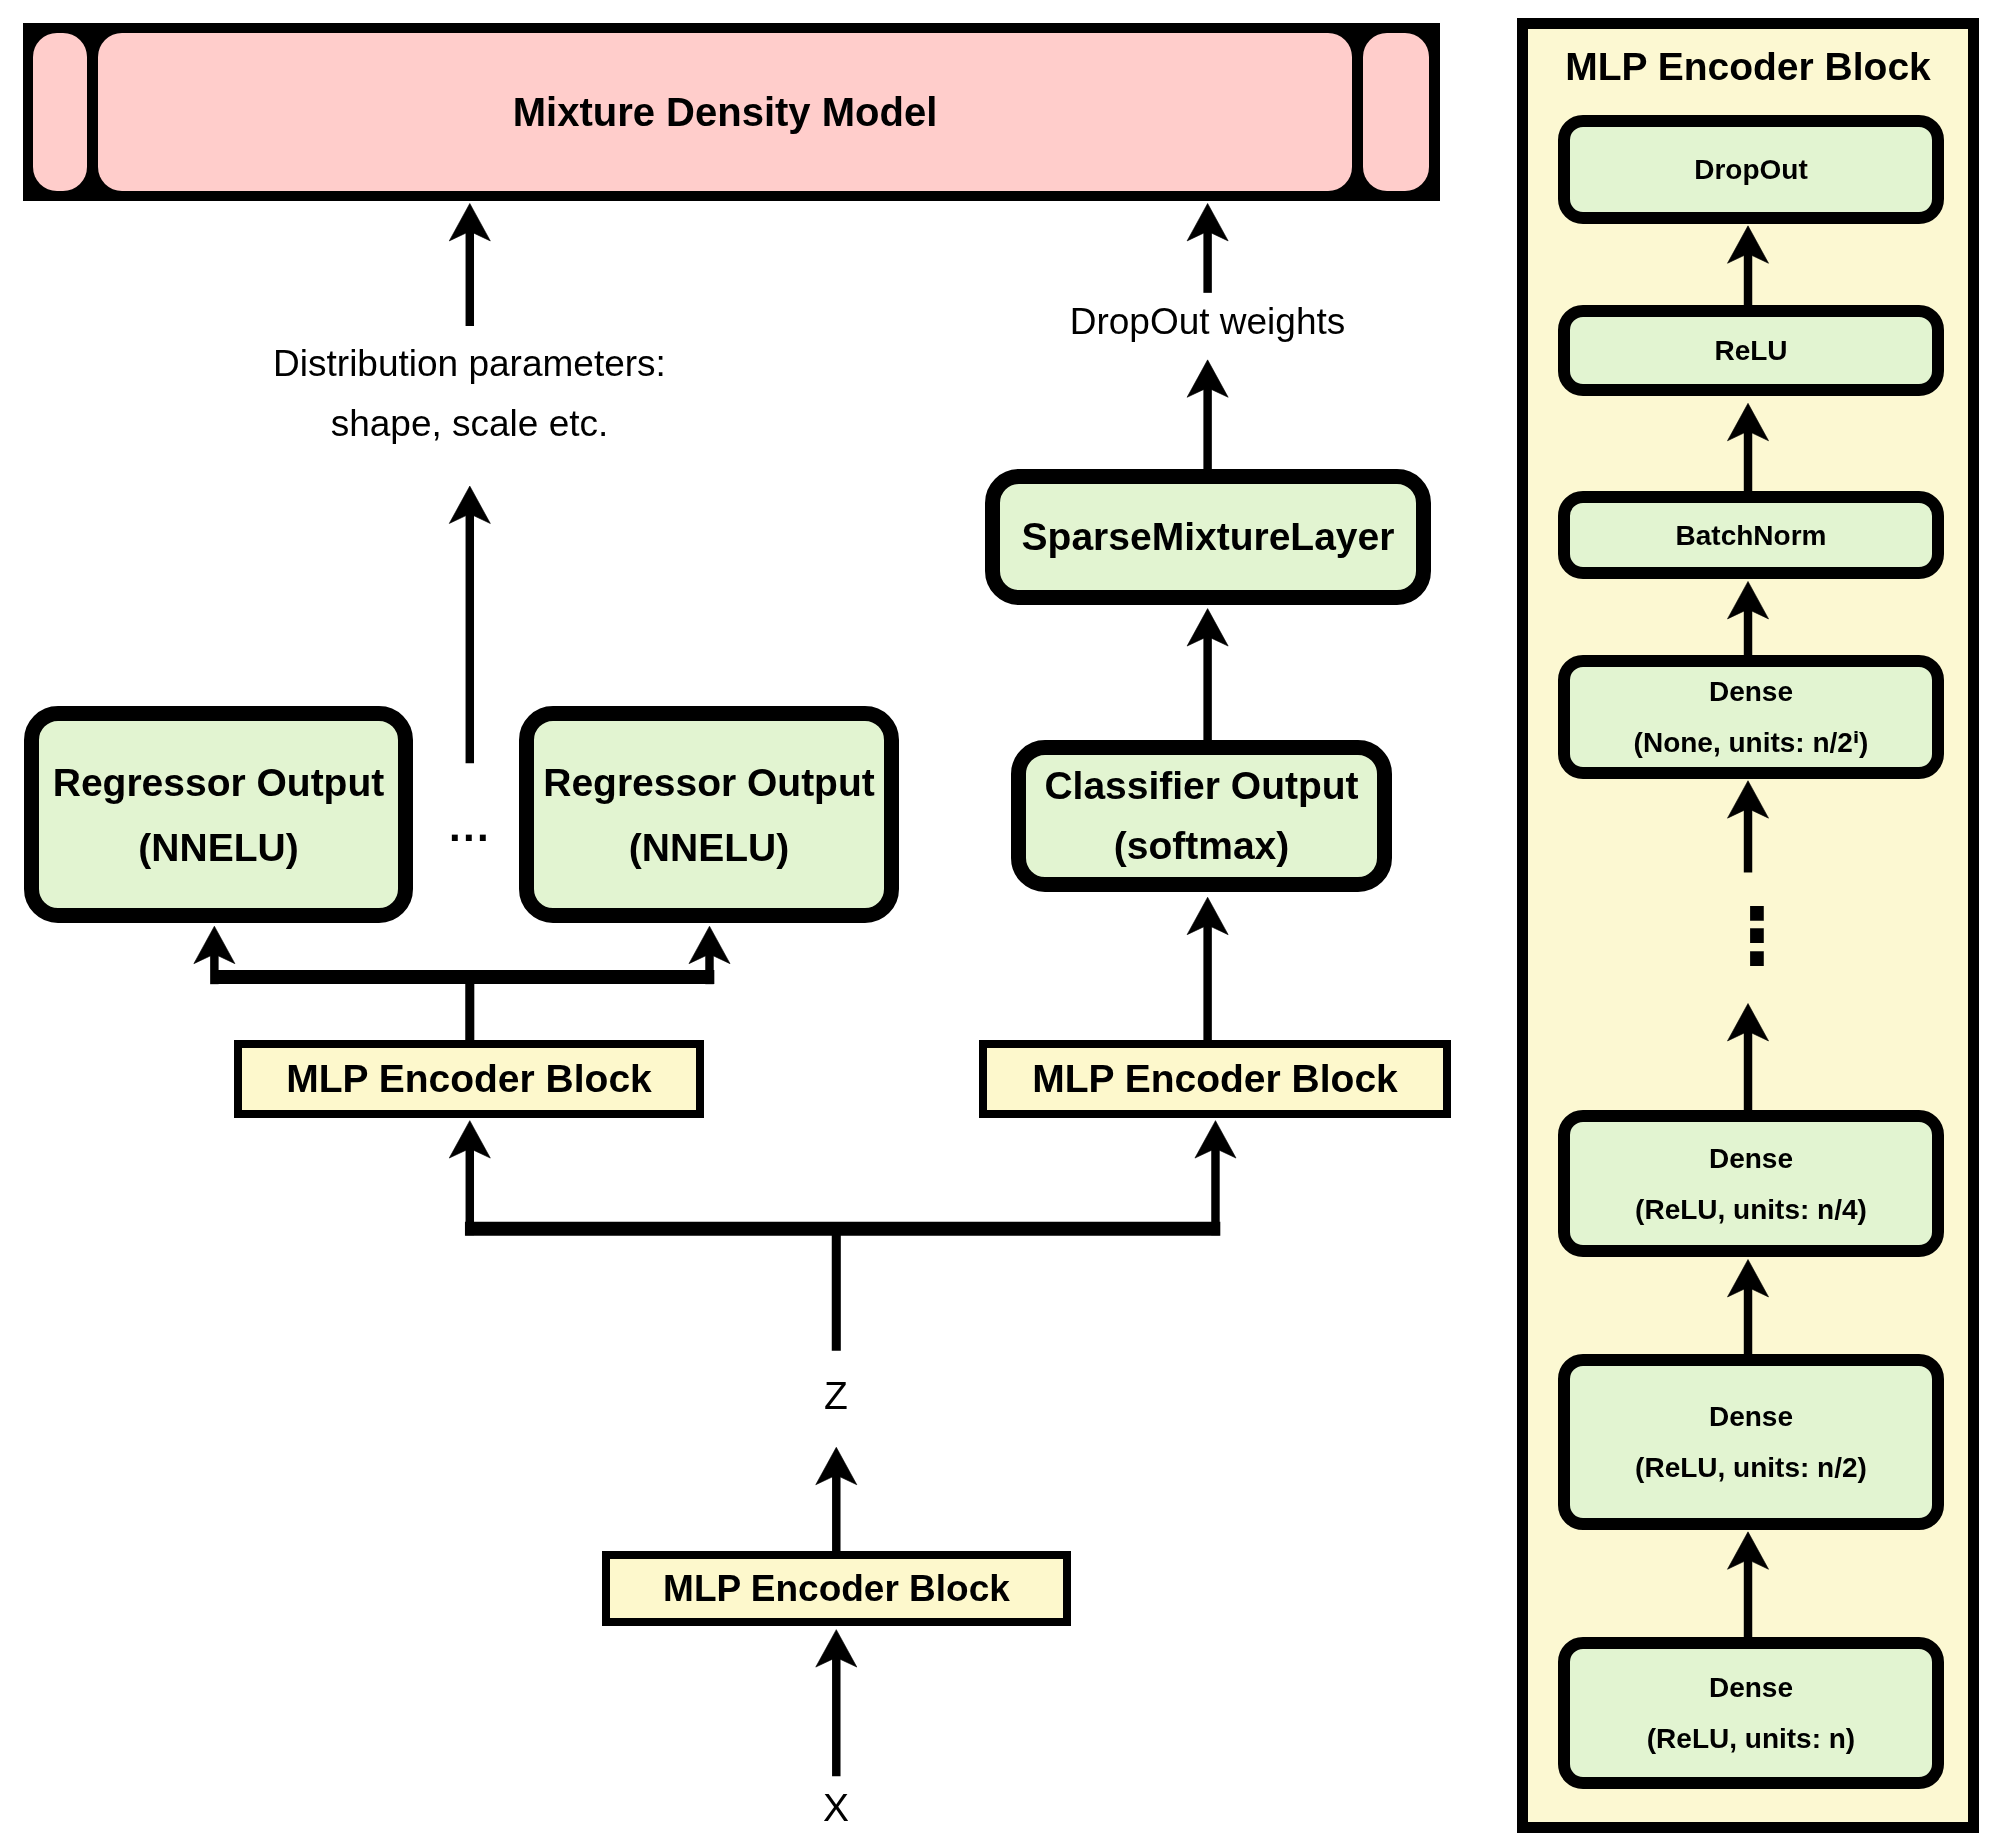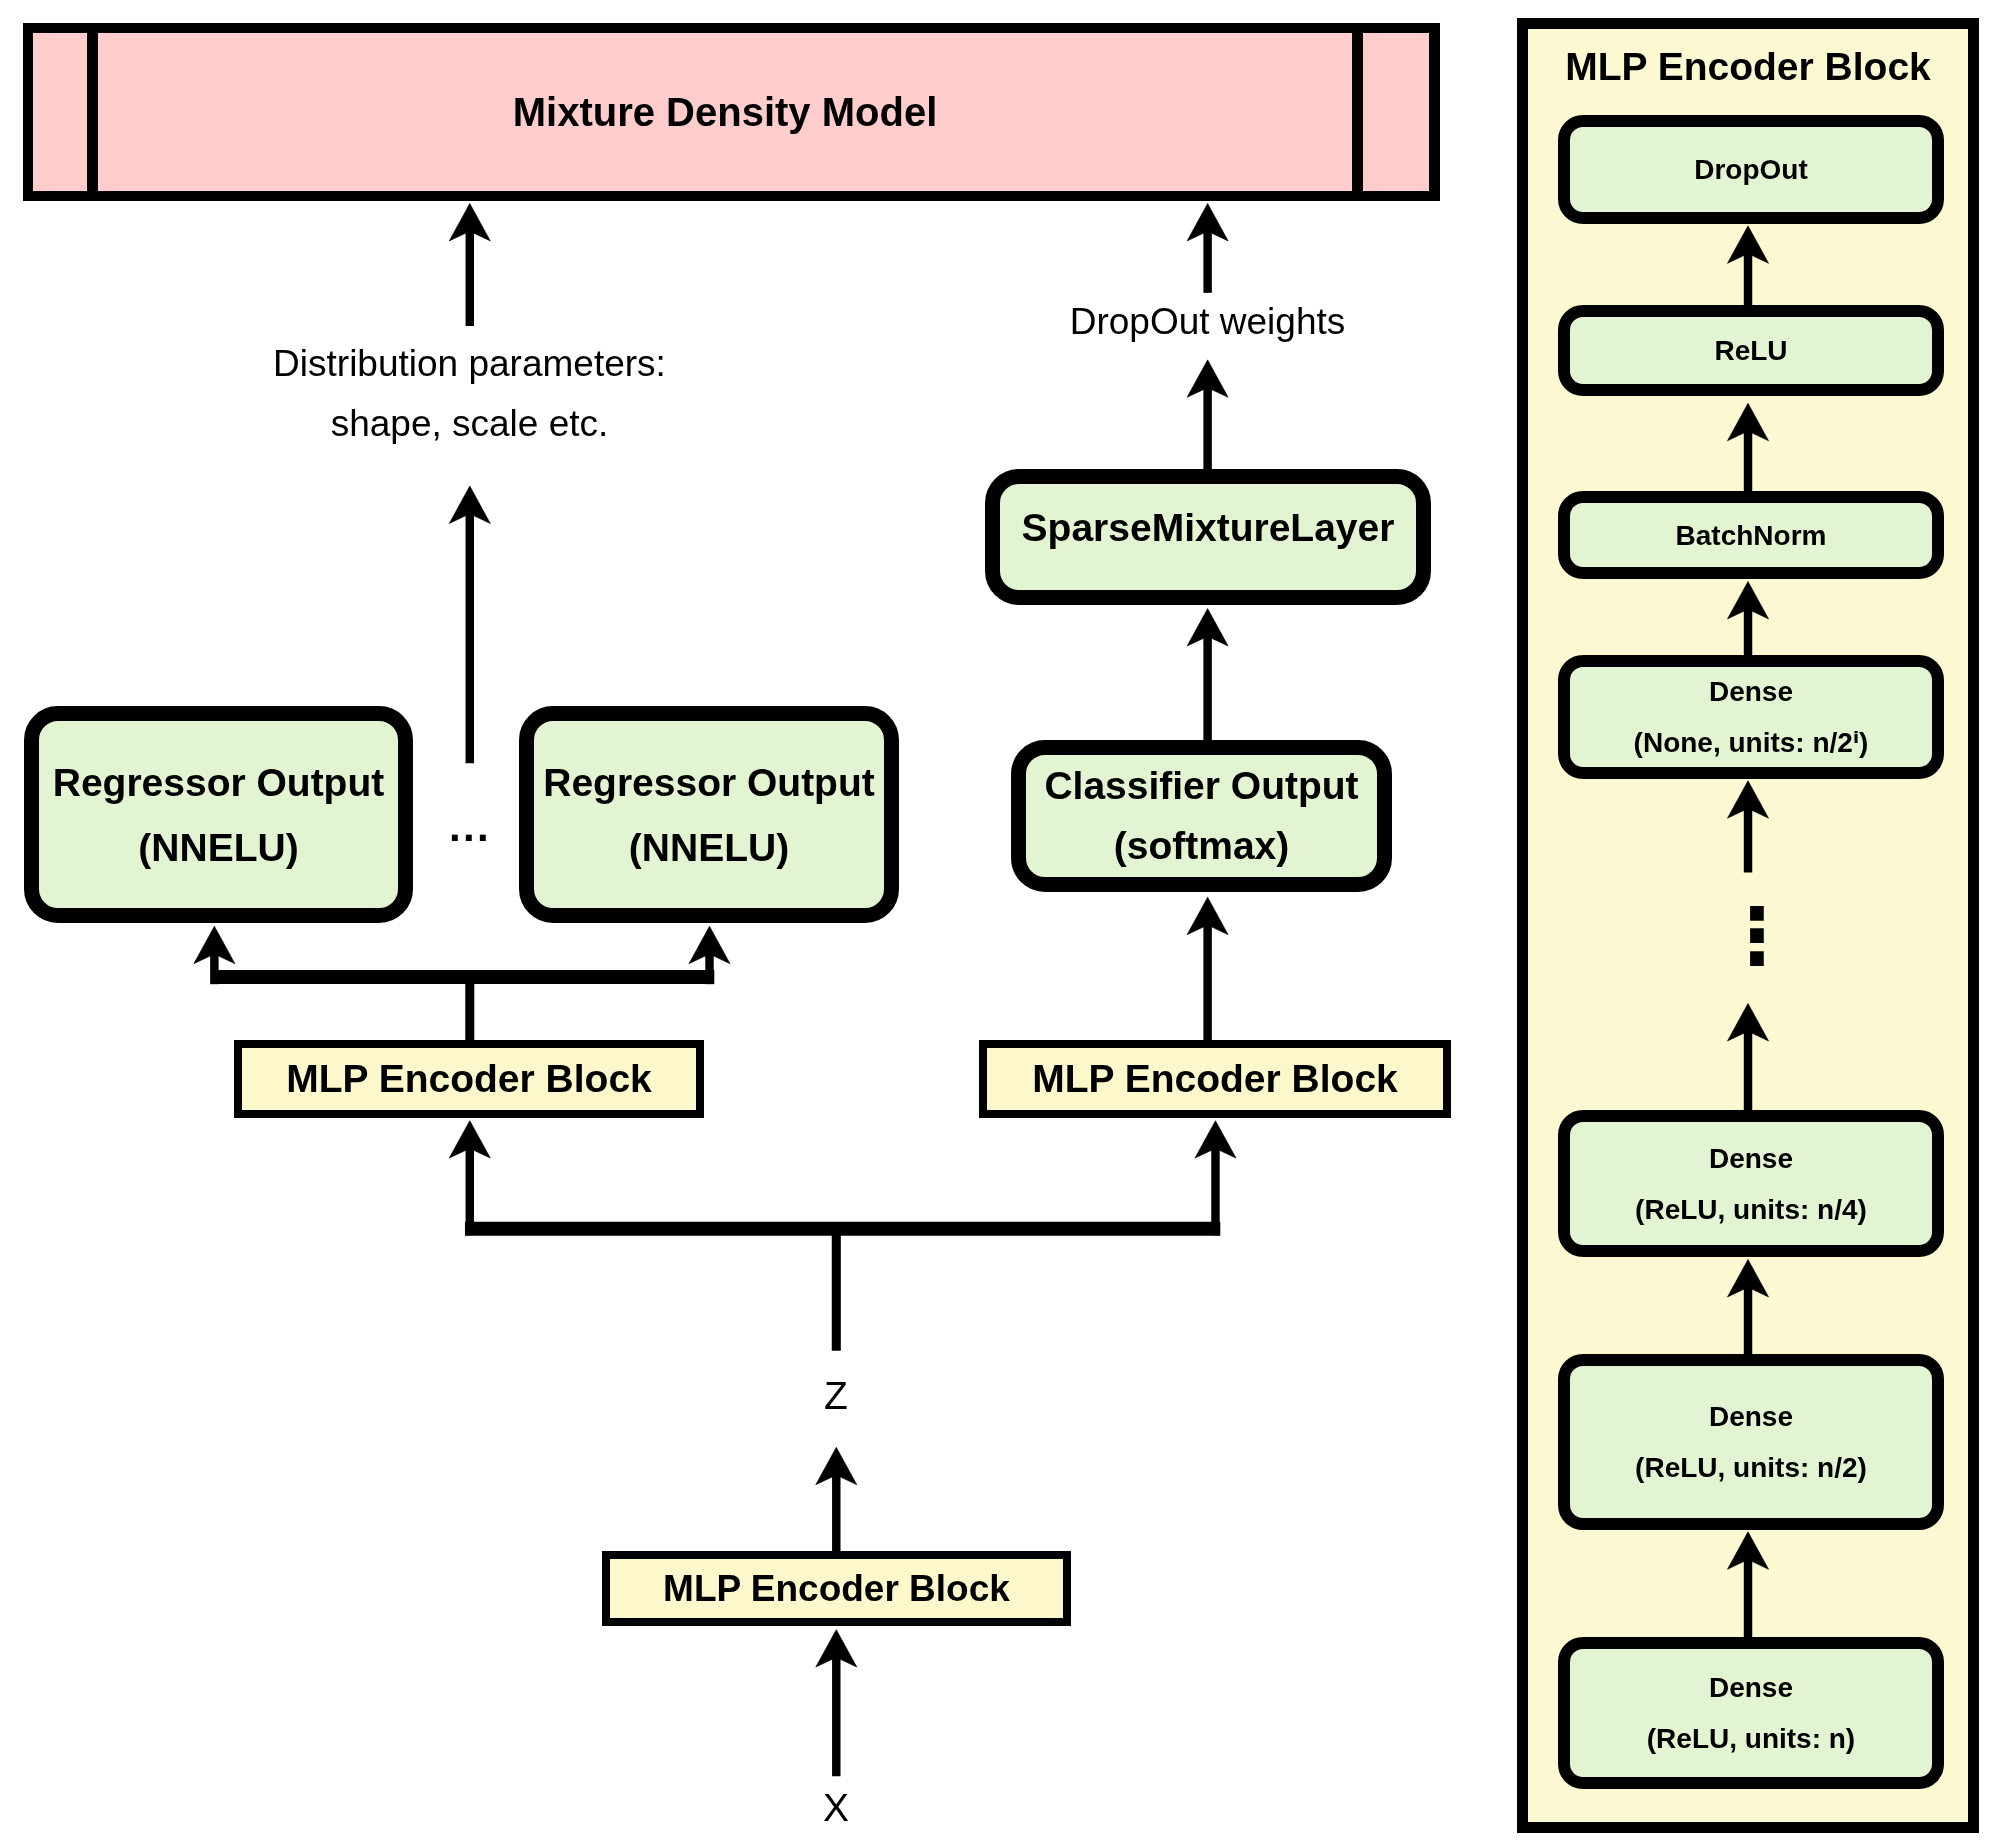--- a/index.html
+++ b/index.html
@@ -10,21 +10,21 @@
     font-family:"Liberation Sans","DejaVu Sans",sans-serif;
     color:#000;
     overflow:hidden;
   }
   .canvas *{box-sizing:border-box;}
   .wires{position:absolute;left:0;top:0;}
   .abs{position:absolute;}
   .center{display:flex;flex-direction:column;align-items:center;justify-content:center;text-align:center;}
   
   .mdn{position:absolute;left:23px;top:23px;width:1417px;height:178px;background:#000;}
-  .mdn .cell{position:absolute;top:10.3px;height:158px;background:#ffcdcb;}
+  .mdn .cell{position:absolute;top:10.3px;height:158px;background:#ffcdcb;border-radius:24px;}
   .mdn-label{font-size:40px;font-weight:bold;}
   
   .gbox{
     position:absolute;background:#e2f4d1;border:15.7px solid #000;border-radius:34px;
     display:flex;flex-direction:column;align-items:center;justify-content:center;text-align:center;
     font-weight:bold;font-size:39px;line-height:65px;
   }
   
   .ybox{
     position:absolute;background:#fdf8cc;border:8.5px solid #000;
@@ -124,21 +124,21 @@
     <div>(NNELU)</div>
   </div>
   <div class="gbox" style="left:519px;top:706px;width:380px;height:217px;">
     <div>Regressor Output</div>
     <div>(NNELU)</div>
   </div>
   <div class="gbox" style="left:1011px;top:740px;width:381px;height:152px;line-height:60px;text-align:center;">
     <div>Classifier Output</div>
     <div>(softmax)</div>
   </div>
-  <div class="gbox" style="left:985px;top:469px;width:446px;height:136px;justify-content:flex-start;padding-top:11px;">
+  <div class="gbox" style="left:985px;top:469px;width:446px;height:136px;justify-content:flex-start;padding-top:20px;">
     <div>SparseMixtureLayer</div>
   </div>
 
   <div class="ybox" style="left:234px;top:1040px;width:470px;height:78px;">MLP Encoder Block</div>
   <div class="ybox" style="left:979px;top:1040px;width:472px;height:78px;">MLP Encoder Block</div>
   <div class="ybox" style="left:602px;top:1551px;width:469px;height:75px;font-size:37px;">MLP Encoder Block</div>
 
   <div class="abs varlbl" style="left:800px;top:1374px;width:72px;">Z</div>
   <div class="abs varlbl" style="left:800px;top:1786px;width:72px;">X</div>
 

